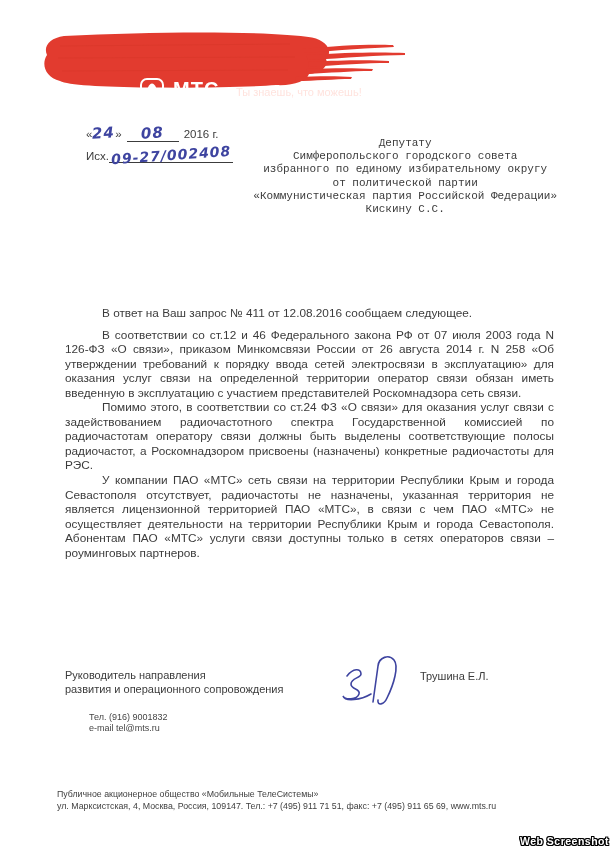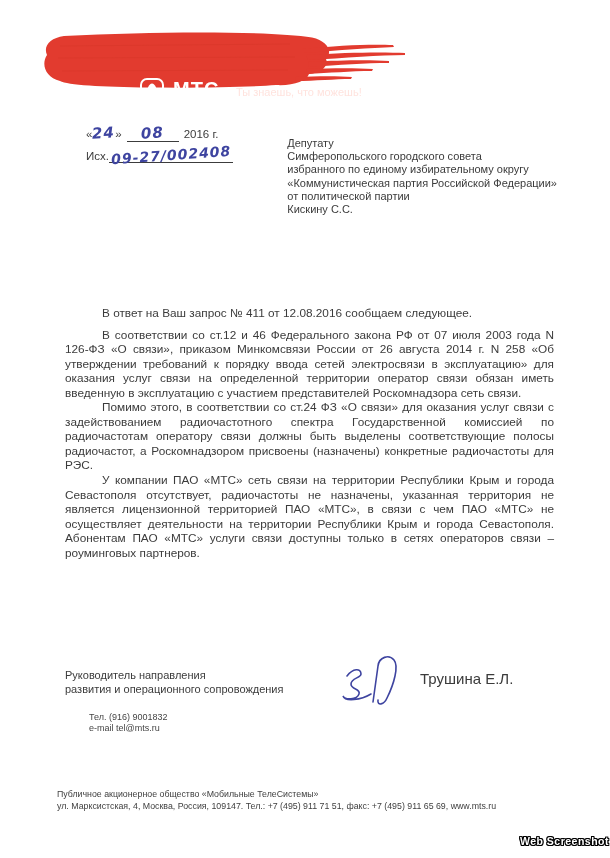--- a/index.html
+++ b/index.html
@@ -36,40 +36,40 @@
     display:inline-block; min-width:48px; text-align:center;
     border-bottom:1.2px solid #3c3c3c; margin:0 5px; padding:0 2px;
   }
   .blank-ref {
     display:inline-block; min-width:110px; text-align:left;
     border-bottom:1.2px solid #3c3c3c; padding:0 2px;
   }
 
   
   .recipient {
-    position:absolute; right:53px; top:137px; text-align:left;
-    font-size:11px; line-height:13.2px; color:#3b3b3b; white-space:nowrap;
+    position:absolute; right:53px; top:137px; text-align:center;
+    font-size:11px; line-height:13.2px; color:#3b3b3b; white-space:nowrap;font-family:Liberation Mono, monospace;
   }
 
   
   .salutation {
     position:absolute; left:65px; top:261px; width:489px;
     text-align:center; font-size:11.8px; color:#3b3b3b;
   }
   .body-text {
     position:absolute; left:65px; top:306px; width:489px;
     font-size:11.8px; line-height:14.55px; text-align:justify; color:#3b3b3b;
   }
   .body-text p { margin:0; text-indent:37px; }
   .body-text p.gap { margin-top:7px; }
 
   
   .sign-title { position:absolute; left:65px; top:668px; font-size:11px; line-height:14px; color:#3b3b3b; }
   .sign-scribble { position:absolute; left:333px; top:650px; }
-  .sign-name { position:absolute; left:420px; top:670px; font-size:15px; color:#3b3b3b; }
+  .sign-name { position:absolute; left:420px; top:670px; font-size:11px; color:#3b3b3b; }
 
   
   .contacts { position:absolute; left:65px; top:712px; font-size:9px; line-height:11px; color:#454545;margin-left:24px; }
 
   
   .footer { position:absolute; left:57px; top:789px; font-size:8.8px; line-height:11.5px; color:#404040; }
   .footer .company { font-weight:normal; }
 
   
   .watermark {
@@ -119,22 +119,22 @@
     </div>
     <div class="ref-line">
       <span>Исх.</span><span class="blank-ref"><span class="hw" style="font-size:14px">09-27/002408</span></span>
     </div>
   </div>
 
   <div class="recipient">
     <div>Депутату</div>
     <div>Симферопольского городского совета</div>
     <div>избранного по единому избирательному округу</div>
+    <div>от политической партии</div>
     <div>«Коммунистическая партия Российской Федерации»</div>
-    <div>от политической партии</div>
     <div>Кискину С.С.</div>
   </div>
 
 
   <div class="body-text">
     <p>В ответ на Ваш запрос № 411 от 12.08.2016 сообщаем следующее.</p>
     <p class="gap">В соответствии со ст.12 и 46 Федерального закона РФ от 07 июля 2003 года N 126-ФЗ «О связи», приказом Минкомсвязи России от 26 августа 2014 г. N 258 «Об утверждении требований к порядку ввода сетей электросвязи в эксплуатацию» для оказания услуг связи на определенной территории оператор связи обязан иметь введенную в эксплуатацию с участием представителей Роскомнадзора сеть связи.</p>
     <p>Помимо этого, в соответствии со ст.24 ФЗ «О связи» для оказания услуг связи с задействованием радиочастотного спектра Государственной комиссией по радиочастотам оператору связи должны быть выделены соответствующие полосы радиочастот, а Роскомнадзором присвоены (назначены) конкретные радиочастоты для РЭС.</p>
     <p>У компании ПАО «МТС» сеть связи на территории Республики Крым и города Севастополя отсутствует, радиочастоты не назначены, указанная территория не является лицензионной территорией ПАО «МТС», в связи с чем ПАО «МТС» не осуществляет деятельности на территории Республики Крым и города Севастополя. Абонентам ПАО «МТС» услуги связи доступны только в сетях операторов связи – роуминговых партнеров.</p>
   </div>

